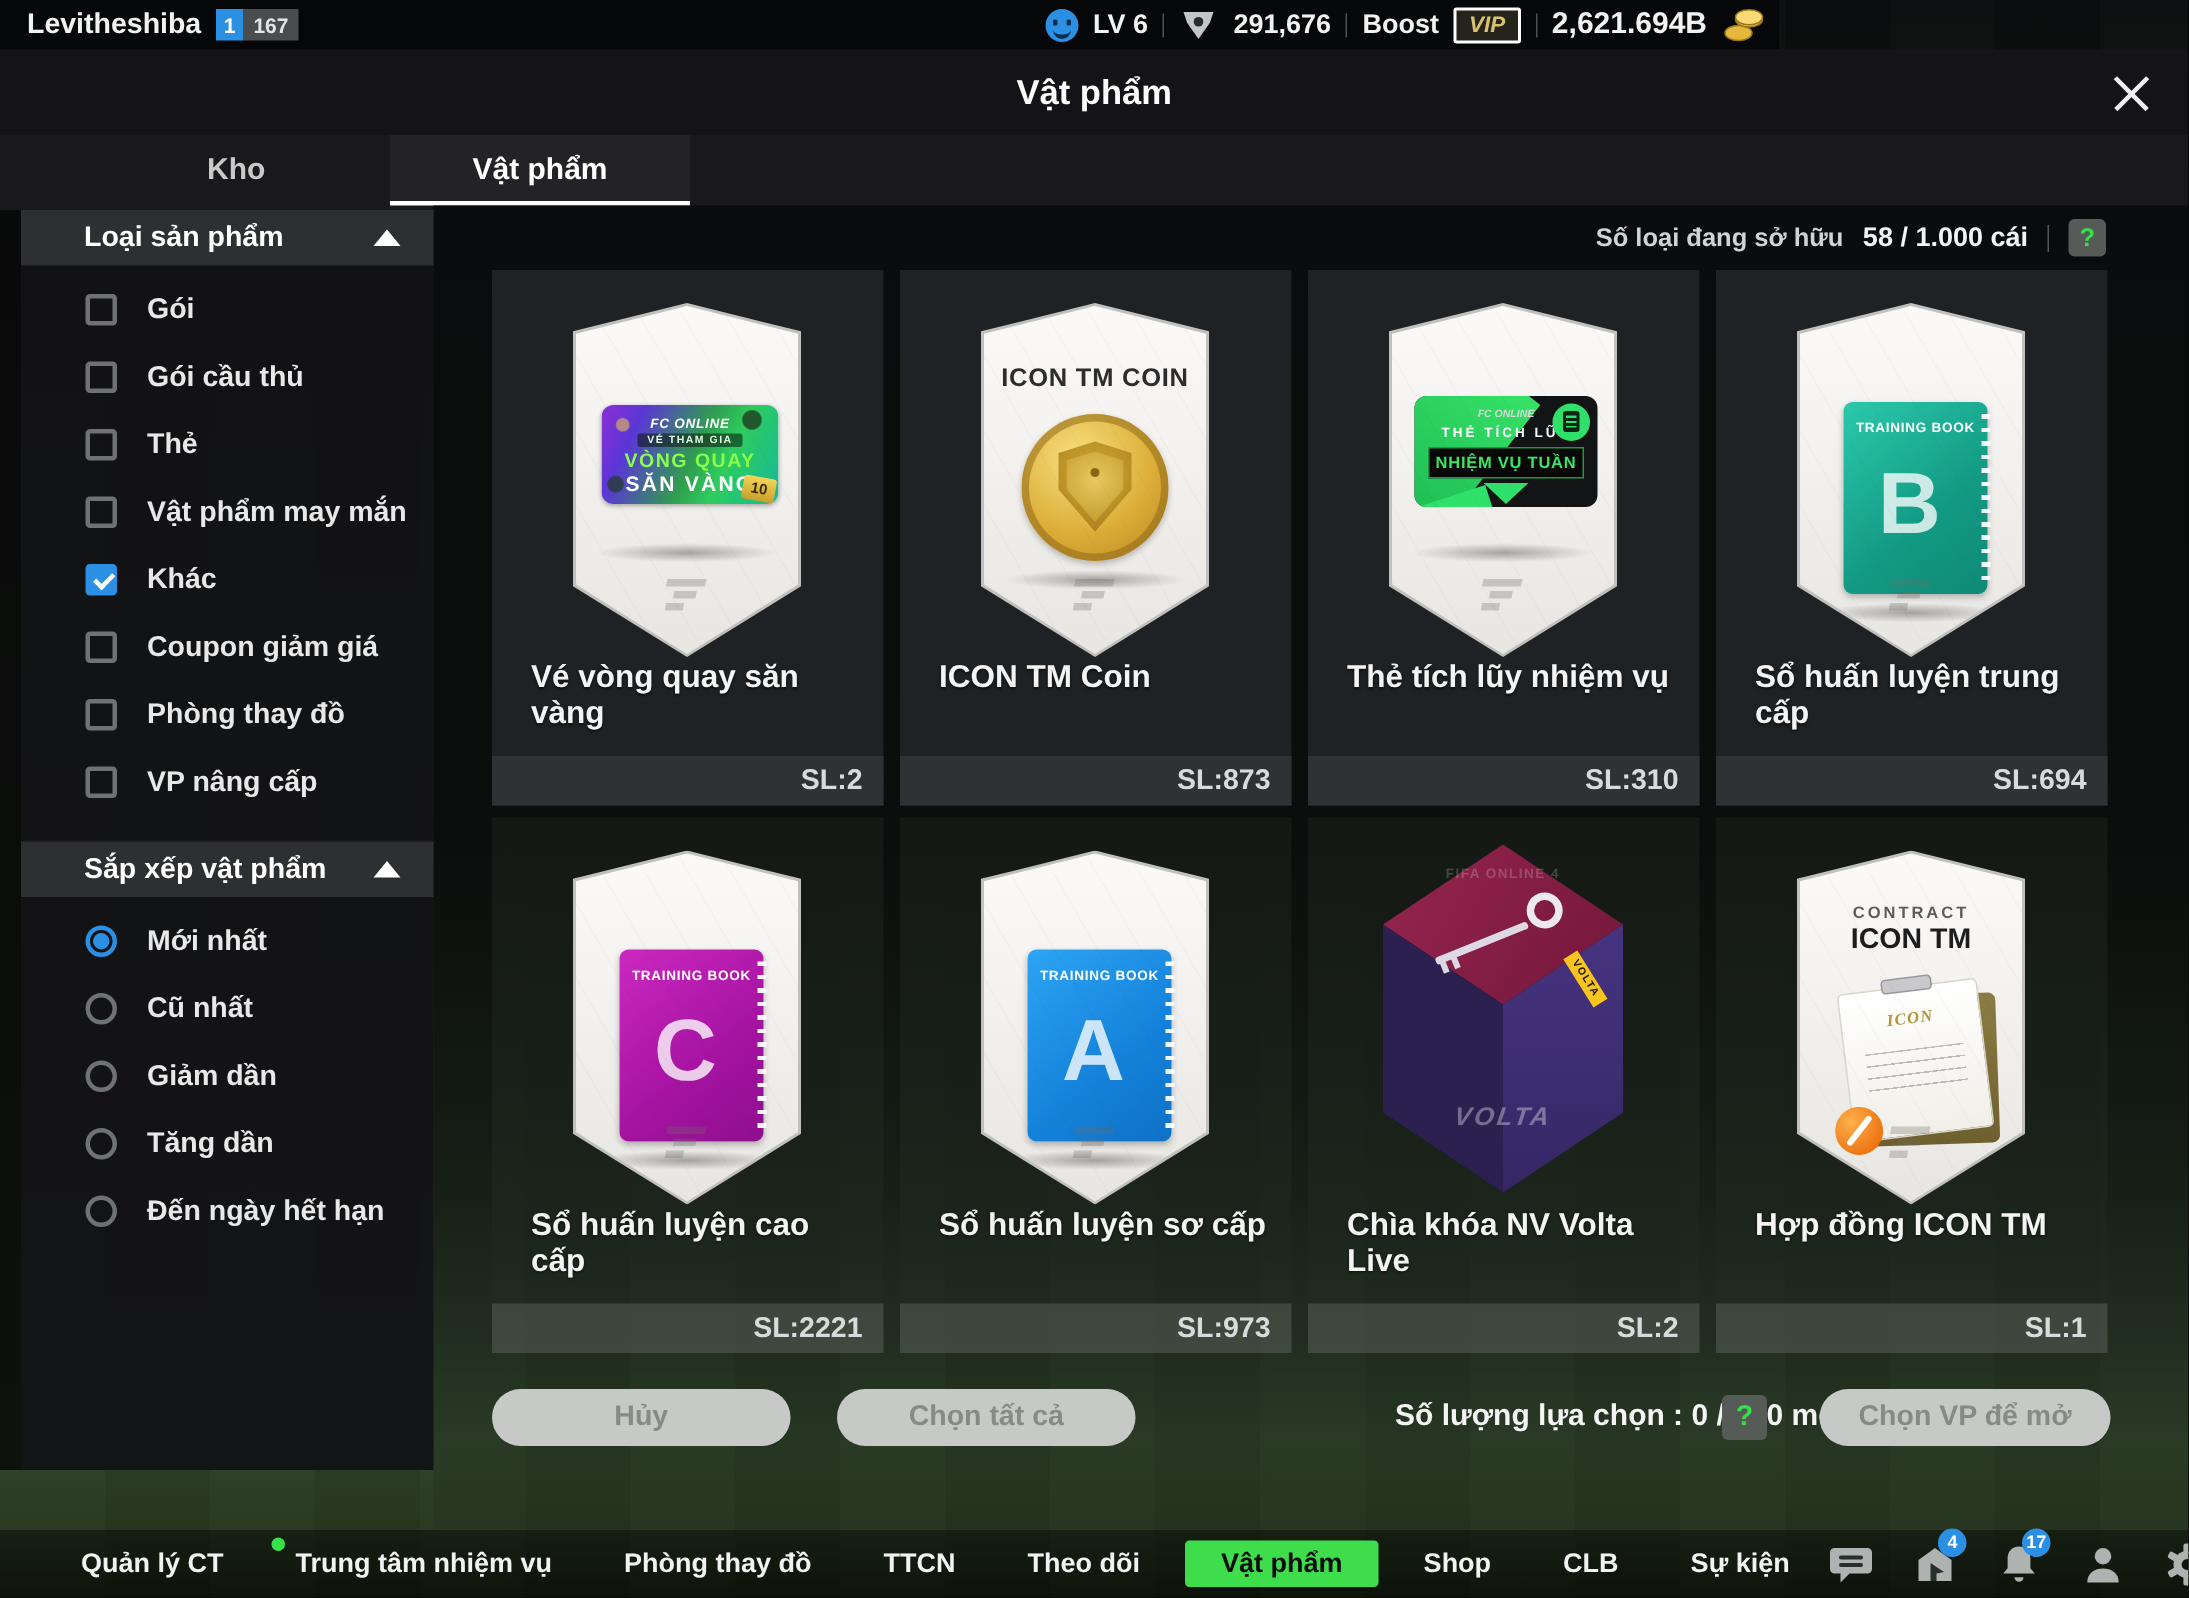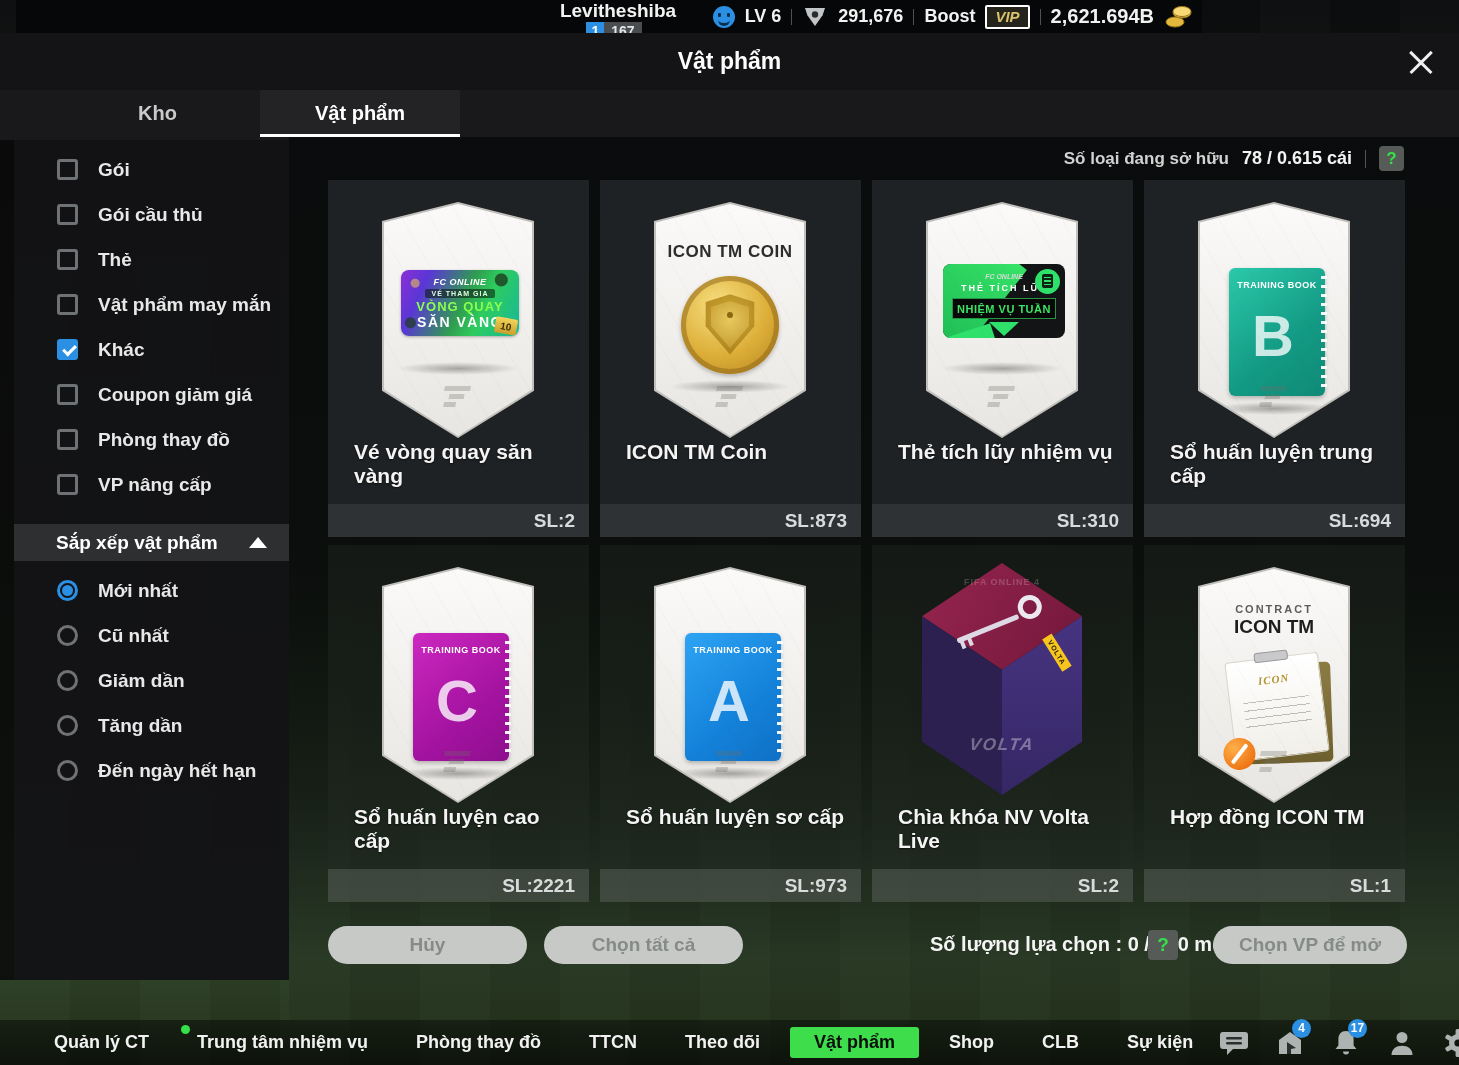--- a/index.html
+++ b/index.html
@@ -5,22 +5,22 @@
 * { margin:0; padding:0; box-sizing:border-box; }
 html,body { background:#000; }
 body { font-family:"Liberation Sans", sans-serif; }
 #screen { position:relative; width:1459px; height:1065px; overflow:hidden;
   background:
     repeating-linear-gradient(90deg, rgba(255,255,255,0.015) 0 70px, rgba(0,0,0,0.03) 70px 140px),
     linear-gradient(180deg,#0b0c0d 0%, #101311 12%, #161d16 35%, #1d2a1d 58%, #273826 78%, #2e4129 90%, #233018 100%);
 }
 
 
-.top-bar { position:absolute; left:16px; top:0; width:1186px; height:33px; background:#060708;
-  display:flex; align-items:center;flex-direction:column; }
+.top-bar { position:absolute; left:0; top:0; width:1186px; height:33px; background:#060708;
+  display:flex; align-items:center; }
 .username { margin-left:18px; color:#f2f2f2; font-weight:bold; font-size:19px; }
 .u-badge { display:flex; margin-left:10px; height:21px; font-size:14px; font-weight:bold; }
 .u-badge .b1 { background:#2b8fe3; color:#fff; padding:1px 5px; display:flex; align-items:center; }
 .u-badge .b2 { background:#4a4d4f; color:#e4e4e4; padding:1px 7px; display:flex; align-items:center; }
 .tb-right { position:absolute; right:8px; top:0; height:33px; display:flex; align-items:center; gap:10px; }
 .tb-sep { width:1px; height:16px; background:rgba(255,255,255,0.3); }
 .tb-text { color:#f2f2f2; font-weight:bold; font-size:18px; }
 .smiley { width:22px; height:22px; border-radius:50%; background:#2b8fe3; position:relative; }
 .smiley::before { content:""; position:absolute; top:7px; left:5px; width:3px; height:4px; background:#08304e;
   box-shadow:9px 0 0 #08304e; border-radius:1px; }
@@ -247,20 +247,24 @@
 
   <div class="tab-bar">
     <div class="tab" style="left:55px;width:205px">Kho</div>
     <div class="tab active" style="left:260px;width:200px">Vật phẩm</div>
   </div>
 
   <div class="left-strip"></div>
   <div class="main-bg"></div>
 
   <div class="sidebar">
+    <div class="section-header">
+      <span class="sh-title">Loại sản phẩm</span>
+      <span class="tri-up"></span>
+    </div>
     <div class="filter-rows">
       <div class="s-row">
         <span class="checkbox"></span>
         <span class="s-label">Gói</span>
         </div>
       <div class="s-row">
         <span class="checkbox"></span>
         <span class="s-label">Gói cầu thủ</span>
         </div>
       <div class="s-row">
@@ -311,21 +315,21 @@
         </div>
       <div class="s-row">
         <span class="radio"></span>
         <span class="s-label">Đến ngày hết hạn</span>
         </div>
     </div>
   </div>
 
   <div class="owned">
     <span class="o-label">Số loại đang sở hữu</span>
-    <span class="o-value">78 / 0.615 cái</span>
+    <span class="o-value">58 / 1.000 cái</span>
     <span class="o-sep"></span>
     <span class="help-badge">?</span>
   </div>
 
   <div class="cell row1" style="left:328px;top:180px">
     <div class="pcard">
         <div class="pcard-in">
       <div class="ticket1">
         <div class="t1-brand">FC ONLINE</div>
         <div class="t1-tag">VÉ THAM GIA</div>
@@ -504,21 +508,21 @@
           </div>
     </div>
       </div>
     <div class="cell-label">Hợp đồng ICON TM</div>
     <div class="cell-footer">
         <span>SL:1</span>
       </div>
   </div>
 
   <div class="action-btn" style="left:328px;width:199px">Hủy</div>
-  <div class="action-btn" style="left:544px;width:199px">Chọn tất cả</div>
+  <div class="action-btn" style="left:558px;width:199px">Chọn tất cả</div>
   <div class="sel-info">Số lượng lựa chọn : 0 / 150 món</div>
   <div class="help-badge help2">?</div>
   <div class="action-btn" style="left:1213px;width:194px">Chọn VP để mở</div>
 
   <div class="bottom-nav">
     <div class="nav-item">Quản lý CT</div>
     <div class="nav-sep"></div>
     <div class="nav-item">
       <span class="notif-dot"></span><span>Trung tâm nhiệm vụ</span></div>
     <div class="nav-sep"></div>

